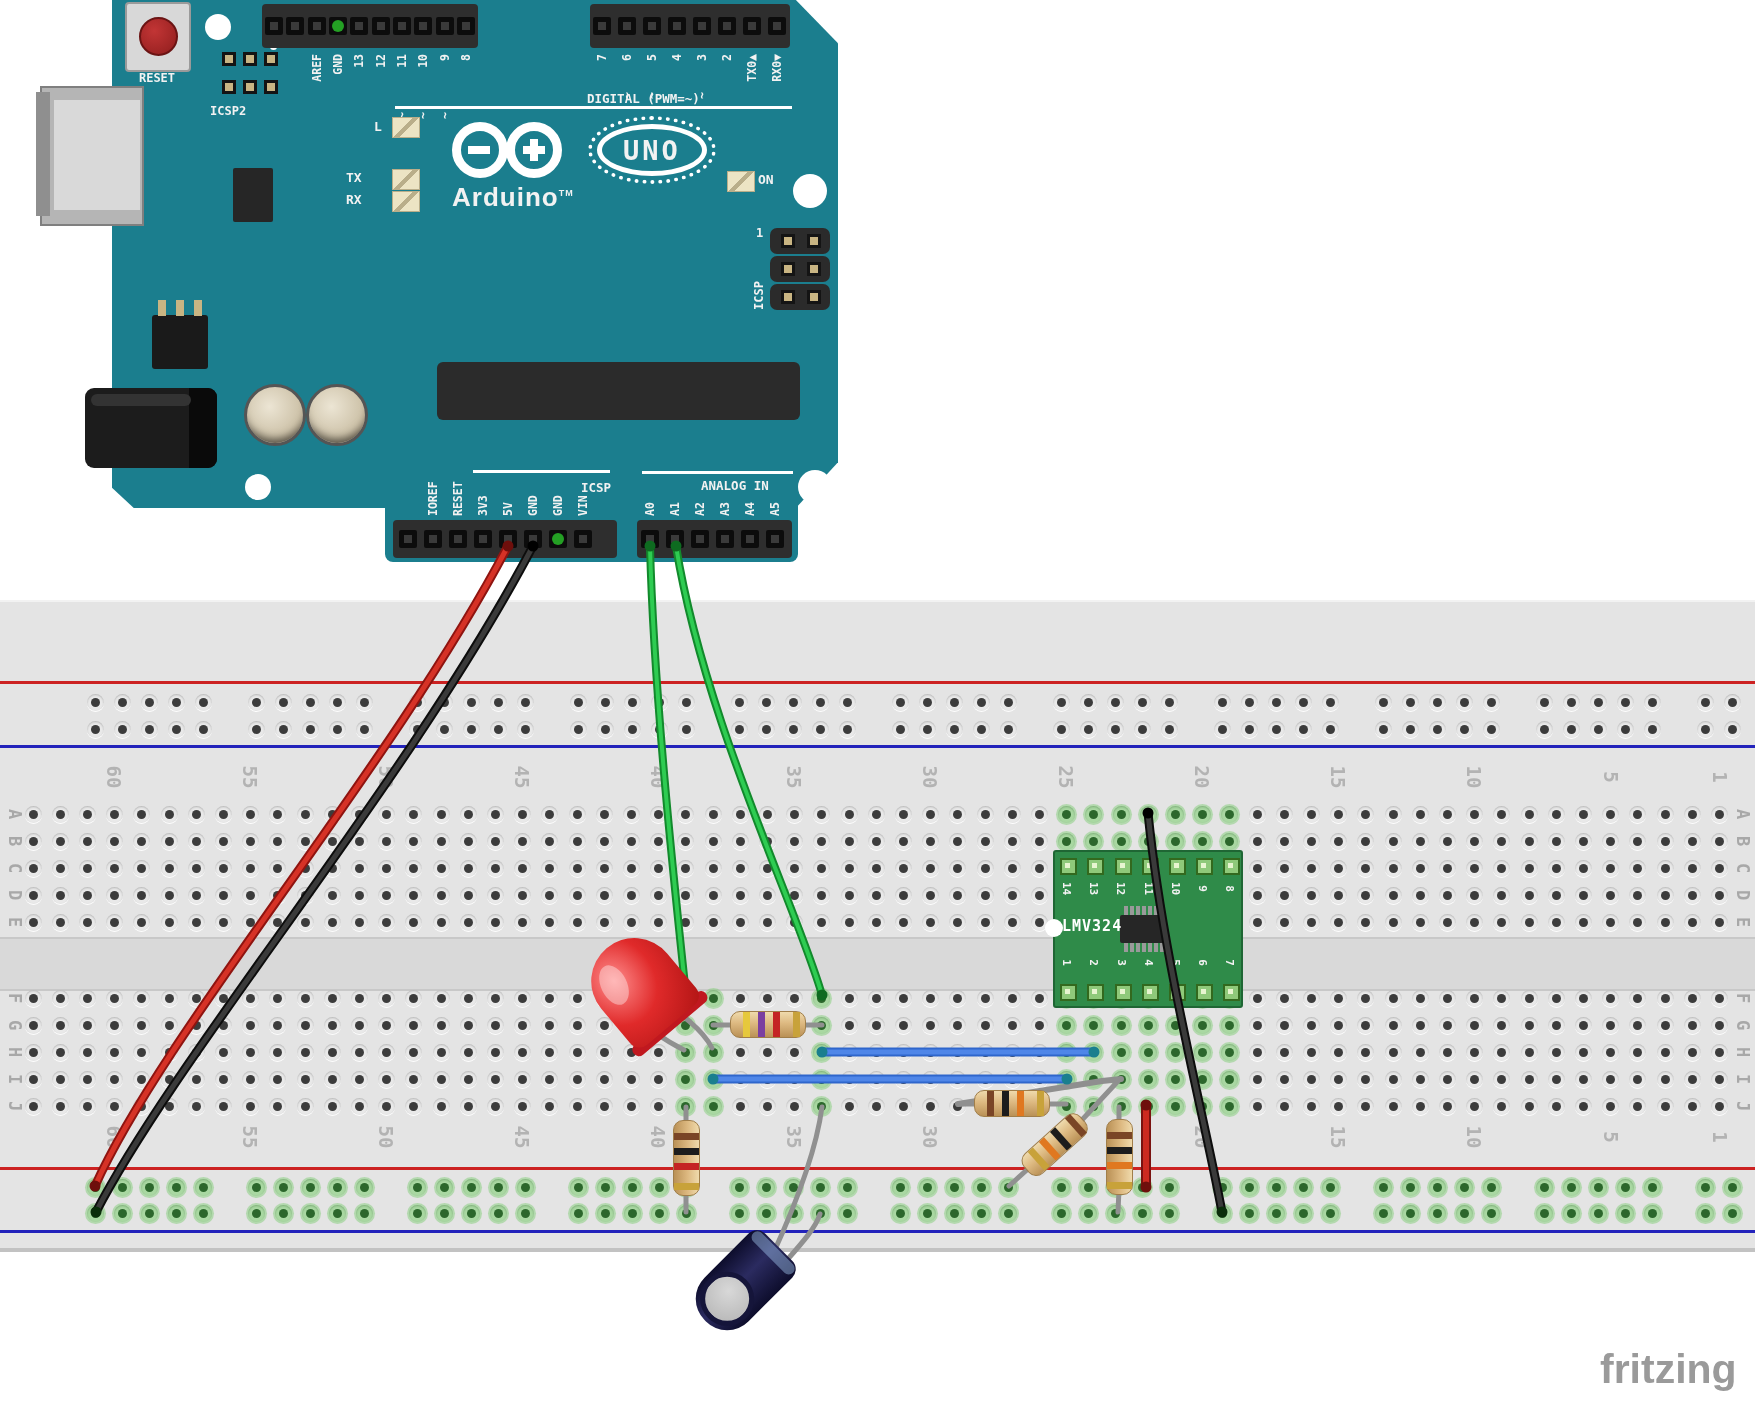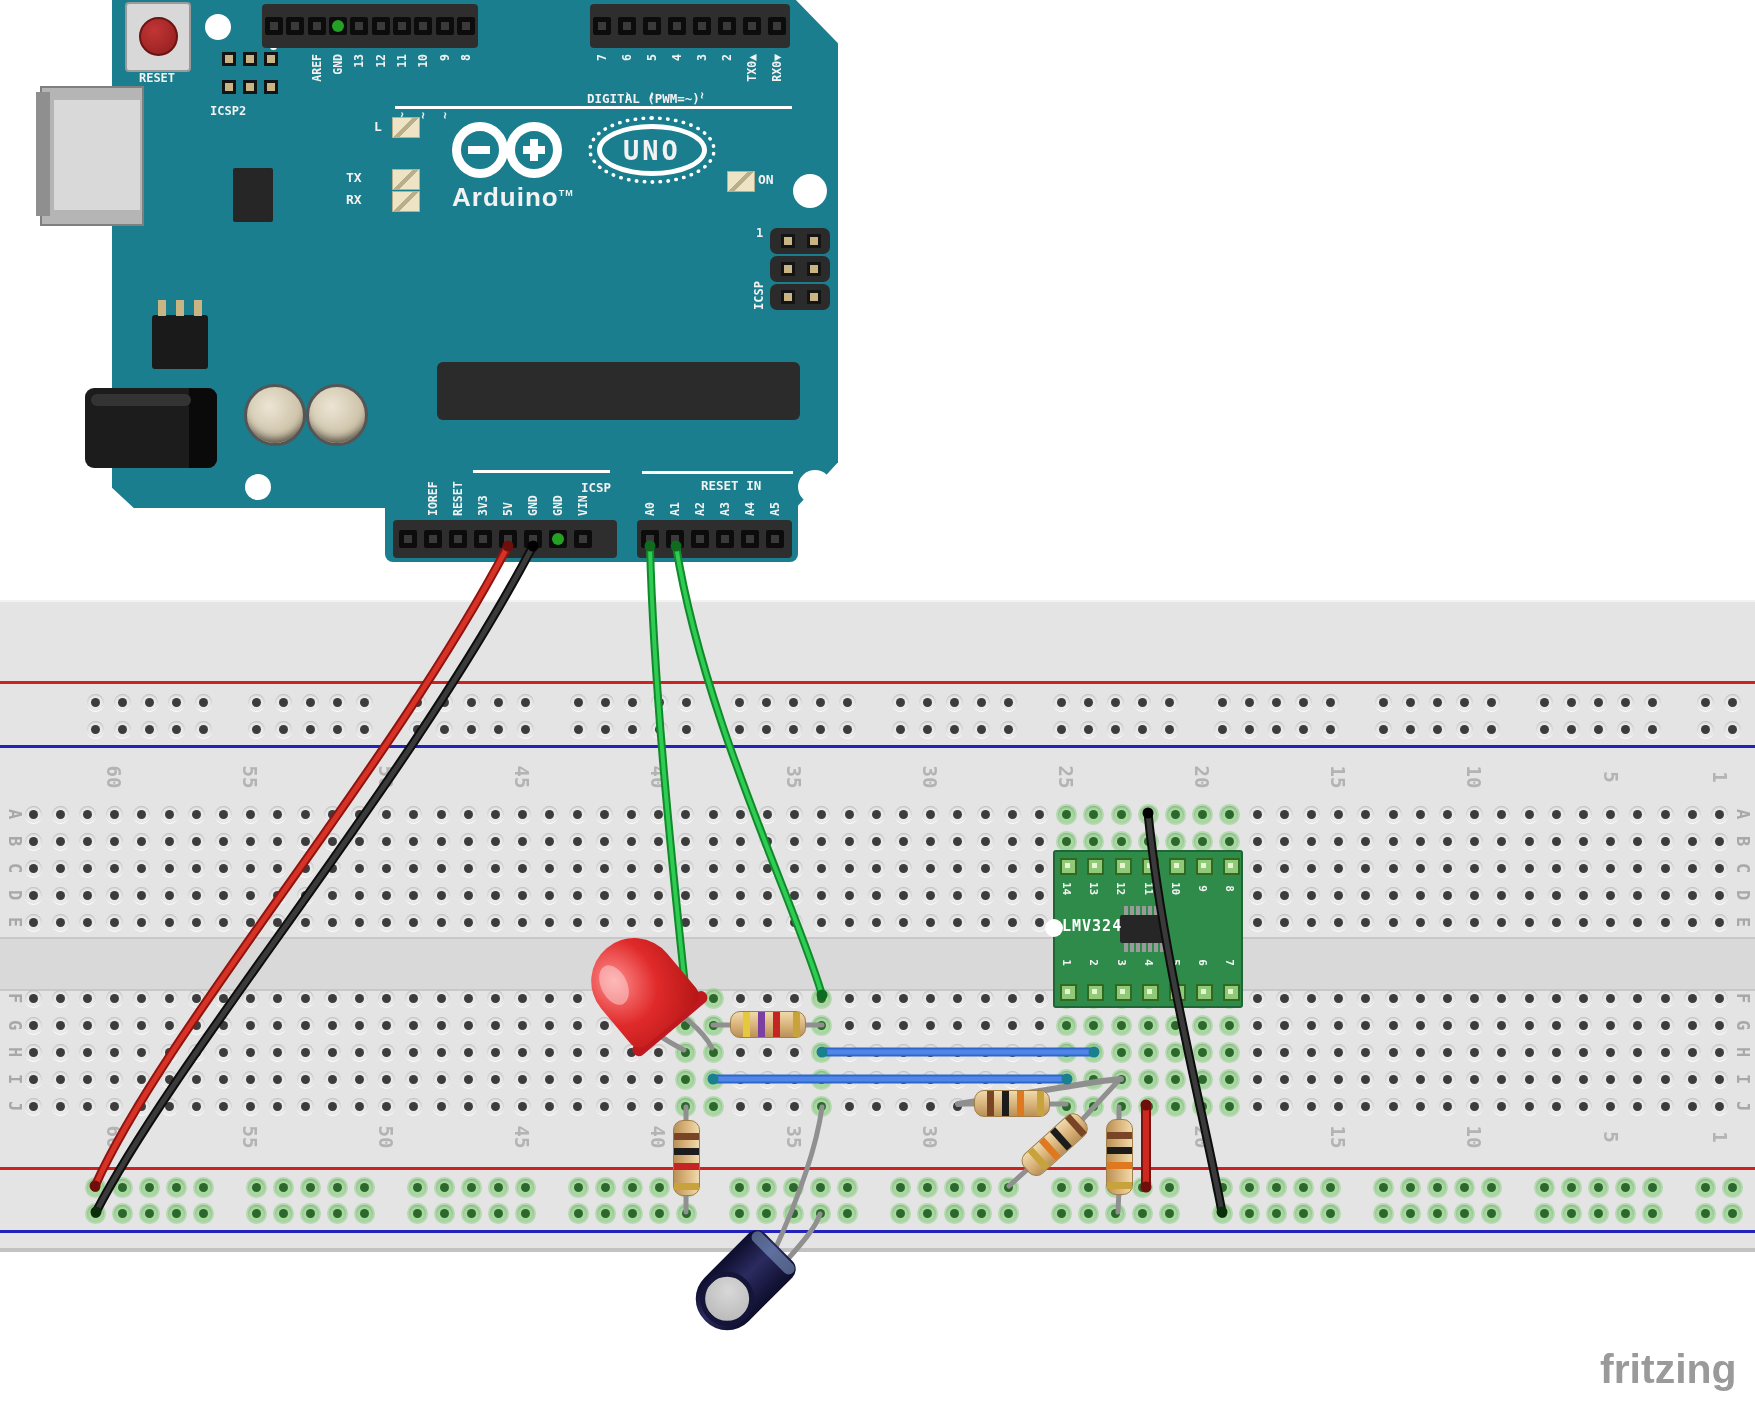--- a/index.html
+++ b/index.html
@@ -3085,21 +3085,21 @@
       <div class="gpad" style="left: 807px; top: 290px;">
         <i></i>
       </div>
     </div>
   <div class="abs silk" style="left:756px;top:226px;font-size:12px;">1</div>
   <div class="vlab up" style="left:752px;top:310px;font-size:12px;">ICSP</div>
 
   <div class="wline" style="left:473px;top:470px;width:137px;"></div>
   <div class="abs silk" style="left:581px;top:480px;font-size:12.5px;">ICSP</div>
   <div class="wline" style="left:642px;top:471px;width:151px;"></div>
-  <div class="abs silk" style="left:701px;top:478px;font-size:12.5px;">RESET IN</div>
+  <div class="abs silk" style="left:701px;top:478px;font-size:12.5px;">ANALOG IN</div>
 
   <svg id="wire-svg" class="overlay" width="1755" height="1410">
       <path d="M630,1004 C642,1026 664,1040 684,1050" stroke="#909090" stroke-width="5" fill="none" stroke-linecap="round" stroke-linejoin="round"></path>
       <path d="M652,994 C678,1012 702,1028 712,1048" stroke="#909090" stroke-width="5" fill="none" stroke-linecap="round" stroke-linejoin="round"></path>
       <path d="M713,1025 L737,1025" stroke="#909090" stroke-width="5" fill="none" stroke-linecap="round" stroke-linejoin="round"></path>
       <path d="M800,1025 L822,1025" stroke="#909090" stroke-width="5" fill="none" stroke-linecap="round" stroke-linejoin="round"></path>
       <path d="M958,1104 L980,1104" stroke="#909090" stroke-width="5" fill="none" stroke-linecap="round" stroke-linejoin="round"></path>
       <path d="M1044,1104 L1066,1104" stroke="#909090" stroke-width="5" fill="none" stroke-linecap="round" stroke-linejoin="round"></path>
       <path d="M1081,1121 L1119,1080" stroke="#909090" stroke-width="5" fill="none" stroke-linecap="round" stroke-linejoin="round"></path>
       <path d="M1029,1168 L1009,1186" stroke="#909090" stroke-width="5" fill="none" stroke-linecap="round" stroke-linejoin="round"></path>

